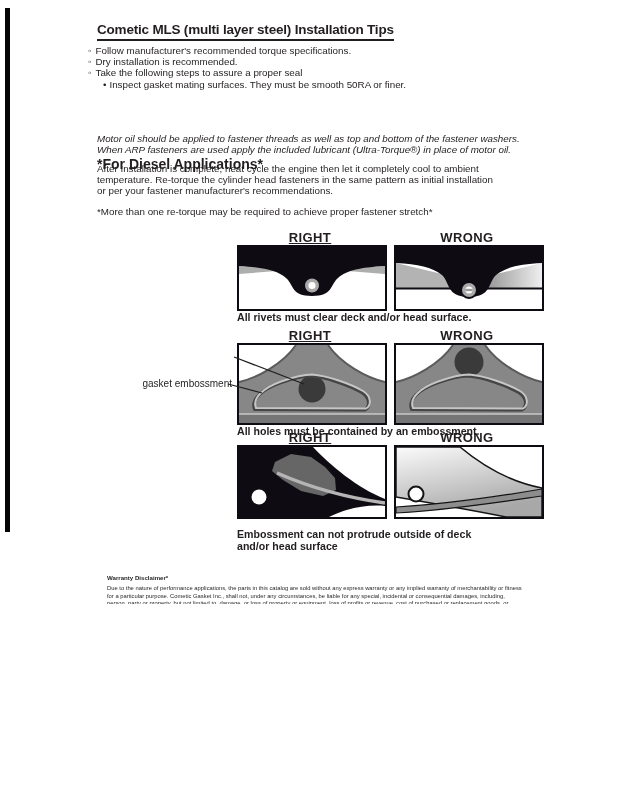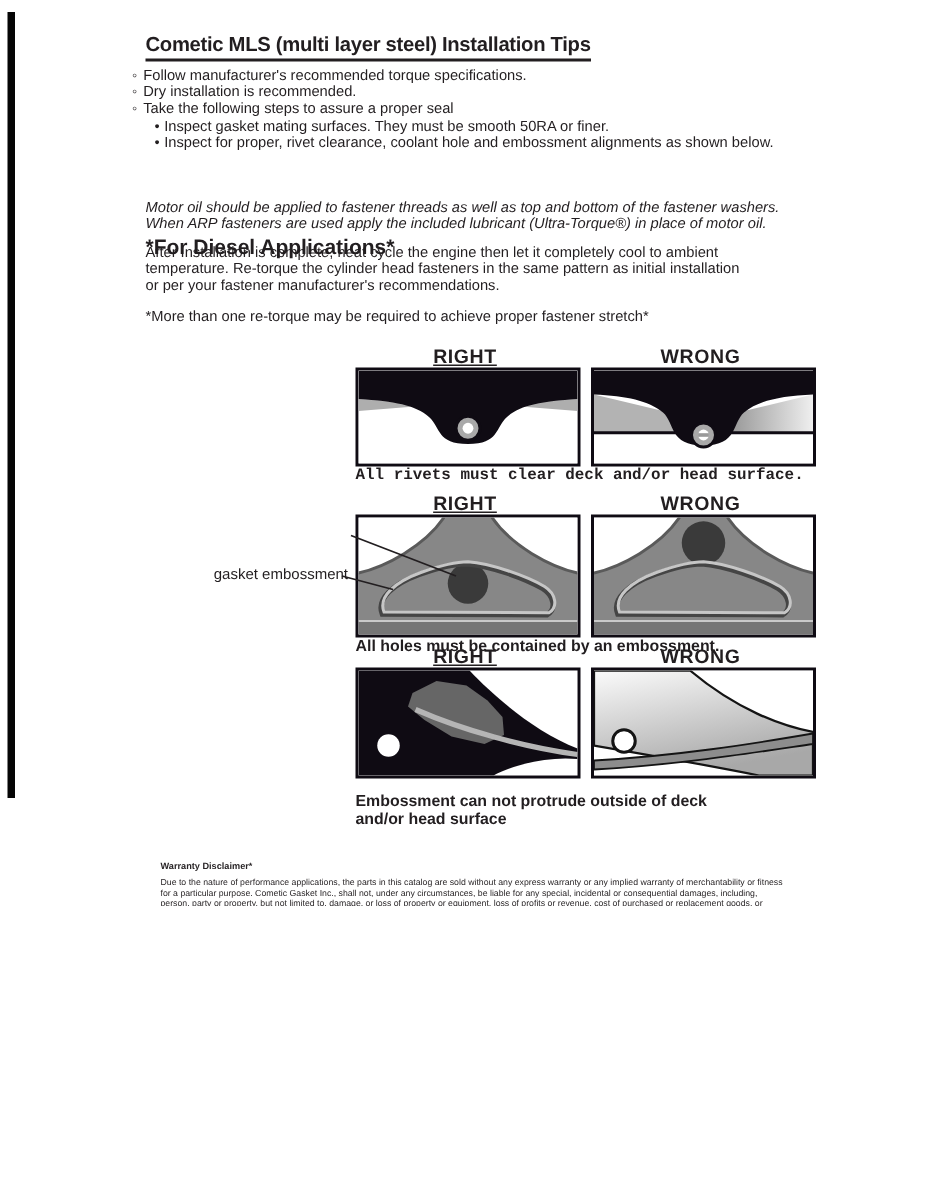--- a/index.html
+++ b/index.html
@@ -25,21 +25,21 @@
   .body-para{left:97px;font-size:9.8px;line-height:11.2px;}
   .p1{top:133px;font-style:italic;}
   .p2{top:163px;}
   .note{top:206px;}
 
   .dg-header{width:146px;text-align:center;font-size:13px;font-weight:700;letter-spacing:0.4px;}
   .panel{width:146px;border:2.5px solid #0f0b13;background:#fff;}
   .panel svg{display:block;width:100%;height:100%;}
   .h62{height:62px;} .h78{height:78px;} .h70{height:70px;}
   .col-l{left:237px;text-decoration:underline;} .col-r{left:394px;}
-  .hdr1{top:230px;} .pan1{top:245px;} .cap1{top:311px;font-family:Liberation Mono, monospace;}
+  .hdr1{top:230px;} .pan1{top:245px;} .cap1{top:311px;}
   .hdr2{top:328px;} .pan2{top:343px;} .cap2{top:425px;}
   .hdr3{top:430px;} .pan3{top:445px;} .cap3{top:512px;width:252px;margin-top:16px;}
   .caption{left:237px;font-size:10.6px;font-weight:bold;line-height:12px;}
 
   .callout{font-size:10px;line-height:11px;text-align:right;width:116px;left:116px;}
   .callout-1{top:344px;}
   .callout-2{top:378px;}
   #callout-lines{left:0;top:0;width:618px;height:800px;pointer-events:none;}
 
   .disclaimer{
@@ -59,21 +59,20 @@
   <div class="abs scan-bar"></div>
 
   <div class="abs doc-title">Cometic MLS (multi layer steel) Installation Tips</div>
 
   <div class="abs bullets">
     <div class="bullet-item">Follow manufacturer's recommended torque specifications.</div>
     <div class="bullet-item">Dry installation is recommended.</div>
     <div class="bullet-item">Take the following steps to assure a proper seal</div>
     <div class="sub-bullets">
       <div class="sub-bullet-item">Inspect gasket mating surfaces.  They must be smooth 50RA or finer.</div>
-      <div class="sub-bullet-item">Inspect for proper, rivet clearance, coolant hole and embossment alignments as shown below.</div>
     </div>
   </div>
 
   <div class="abs diesel-heading">*For Diesel Applications*</div>
   <div class="abs body-para p1 pre">Motor oil should be applied to fastener threads as well as top and bottom of the fastener washers.
 When ARP fasteners are used apply the included lubricant (Ultra-Torque®) in place of motor oil.</div>
   <div class="abs body-para p2 pre">After Installation is complete, heat cycle the engine then let it completely cool to ambient
 temperature. Re-torque the cylinder head fasteners in the same pattern as initial installation
 or per your fastener manufacturer's recommendations.</div>
   <div class="abs body-para note">*More than one re-torque may be required to achieve proper fastener stretch*</div>

